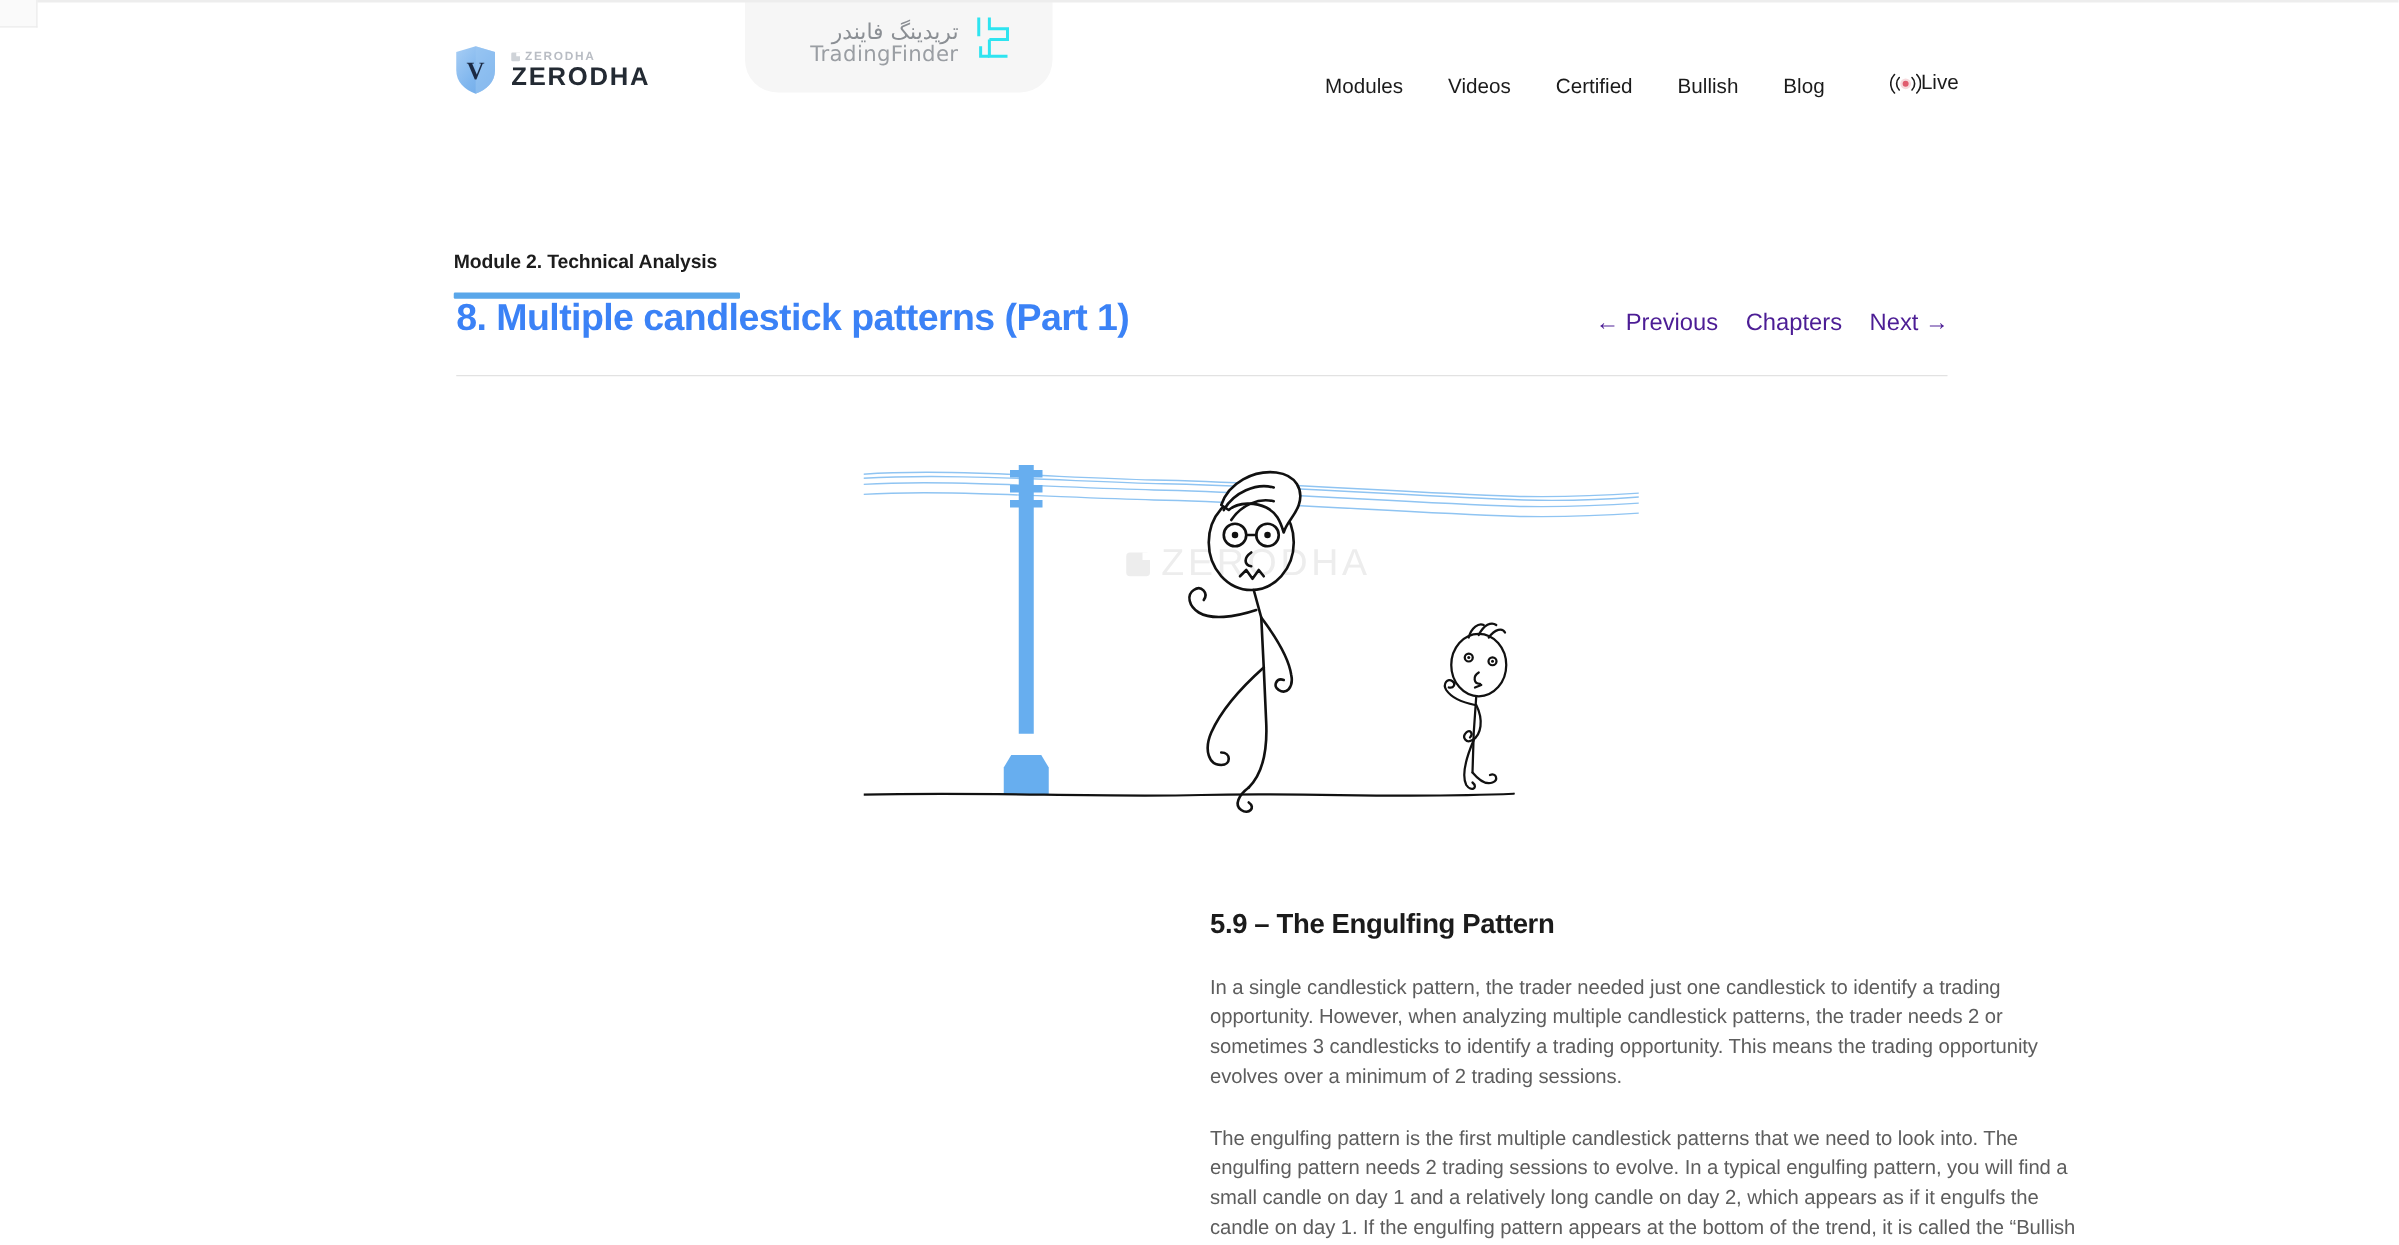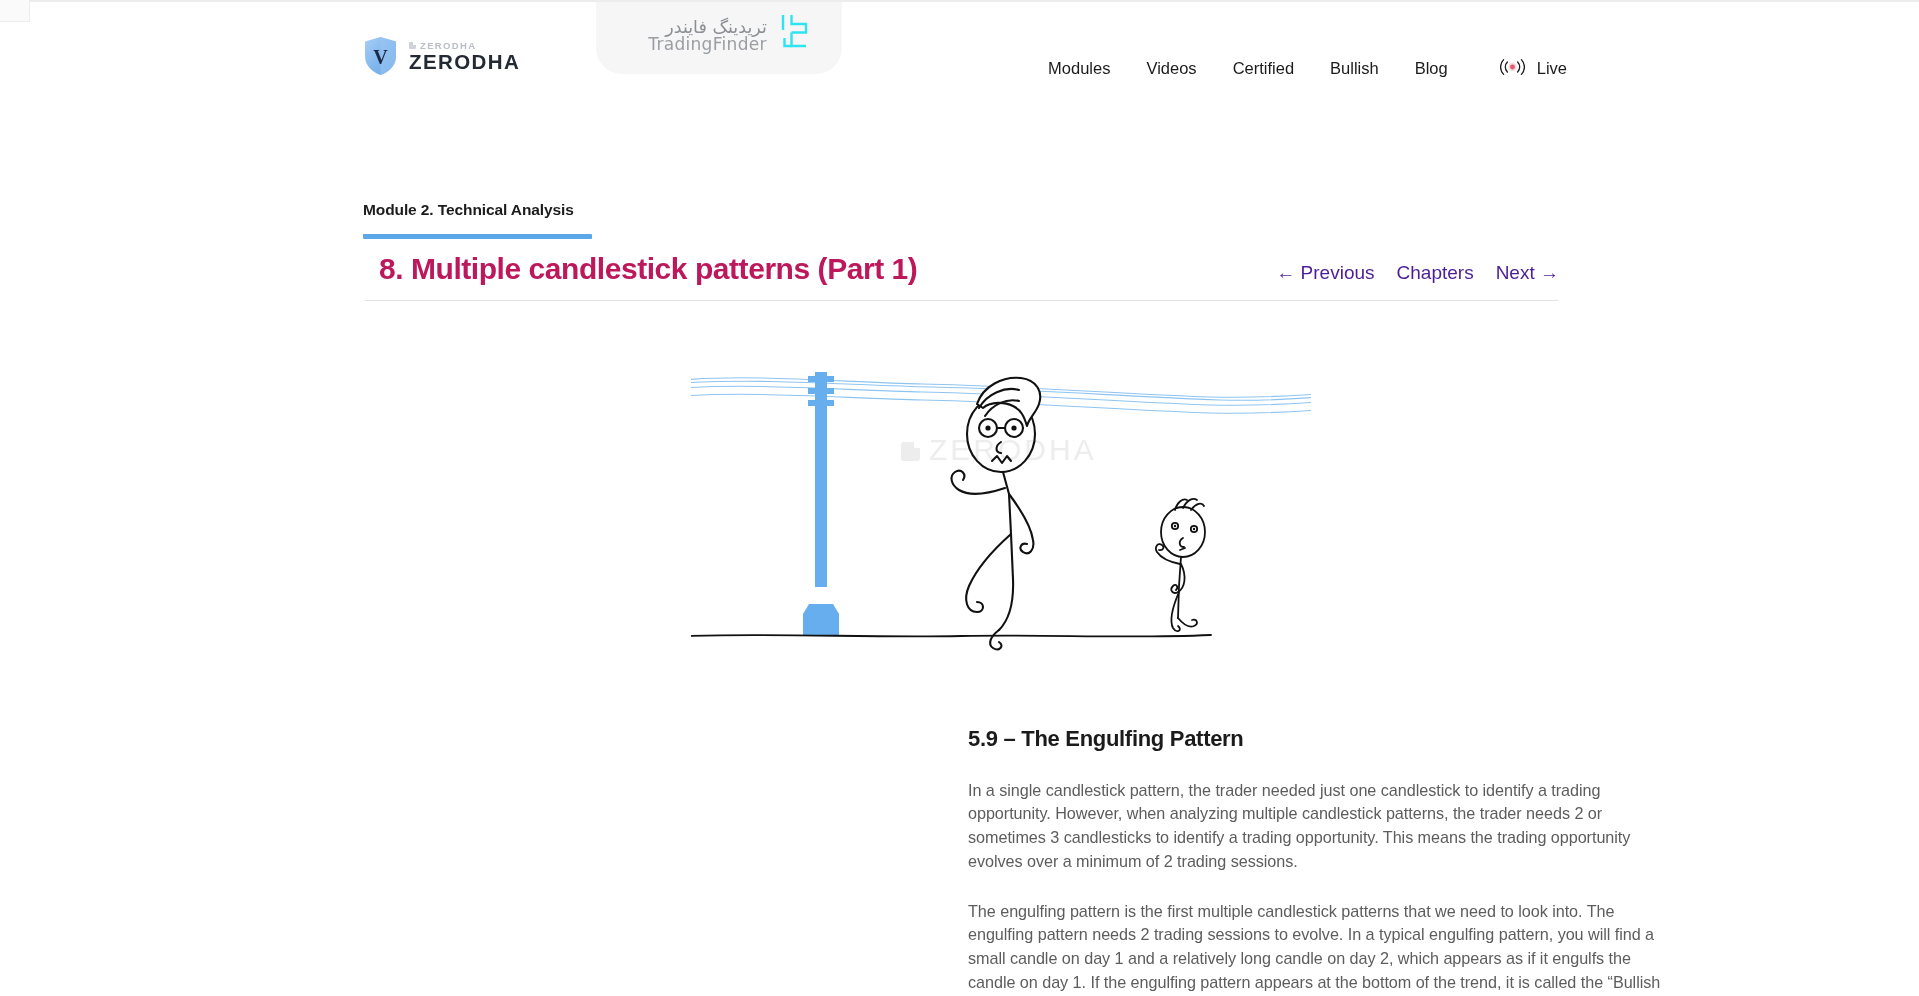--- a/index.html
+++ b/index.html
@@ -145,22 +145,22 @@
   .nav-link {
     font-size: 16.5px;
     color: #1b1b1b;
     text-decoration: none;
     font-weight: 400;
     white-space: nowrap;
     line-height: 1;
   }
   .nav-live {
     display: flex;
-    align-items: center;
-    gap: 12px;
+    align-items: flex-start;
+    gap: 0;
     padding-left: 16px;
   }
 
   
   .content {
     position: absolute;
     left: 363px; top: 0;
     width: 1196px;
   }
 
@@ -189,23 +189,23 @@
     position: absolute;
     left: 0; top: 235px;
     width: 1196px;
     display: flex;
     align-items: baseline;
     justify-content: space-between;
   }
   .chapter-title {
     font-size: 30px;
     font-weight: 700;
-    color: #be185d;
+    color: #3b82f6;
     letter-spacing: -0.45px;
-    margin: 16px;
+    margin: 2px;
     line-height: 1.2;
     white-space: nowrap;
   }
   .pager {
     display: flex;
     align-items: baseline;
     gap: 22px;
     padding-bottom: 4px;
   }
   .pager a {

